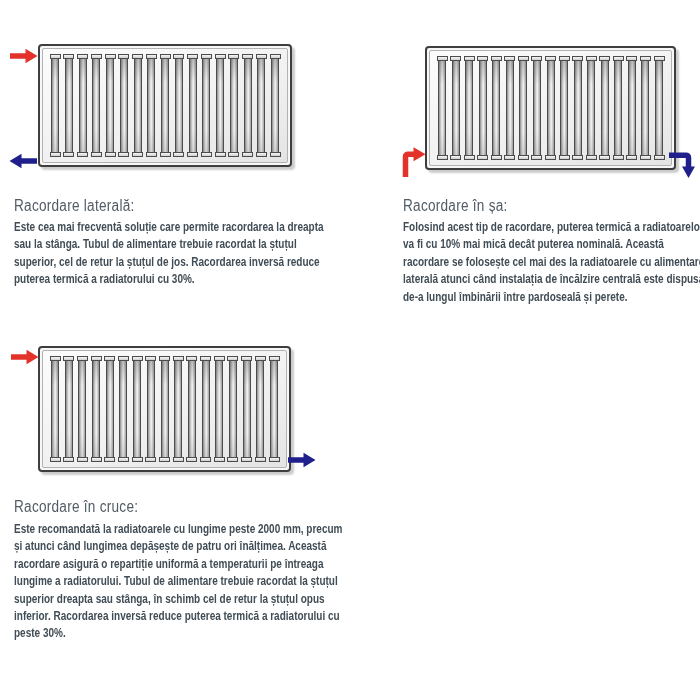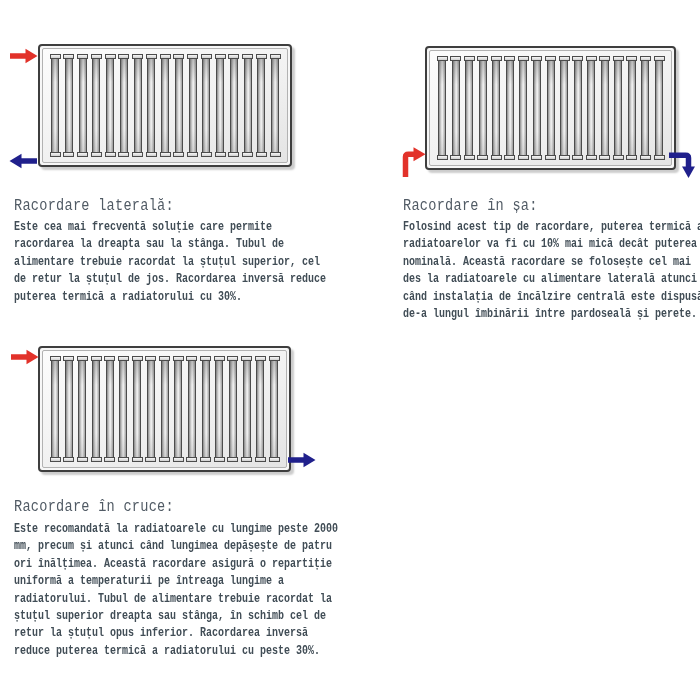--- a/index.html
+++ b/index.html
@@ -1,18 +1,18 @@
 <!DOCTYPE html>
 <html><head>
 <meta charset="utf-8">
 <style>
   html,body{margin:0;padding:0;background:#fff;}
   .canvas{
     position:relative;width:700px;height:700px;background:#fff;
-    font-family:Liberation Mono, monospace;overflow:hidden;
+    font-family:Liberation Sans, sans-serif;overflow:hidden;
     --red:#e2322a;--blue:#20208c;--title:#515b65;--body:#414d56;--radborder:#3e3e3e;
   }
   
   .radiator{
     position:absolute;border:2px solid var(--radborder);border-radius:4px;
     background:#f7f7f7;box-shadow:3px 3px 2px rgba(0,0,0,.2);
   }
   .radiator-inner{
     position:absolute;inset:2px;border:1px solid #b2b2b2;border-radius:2px;
     background:linear-gradient(160deg,#fcfcfc 0%,#f1f1f1 55%,#e4e4e4 100%);

